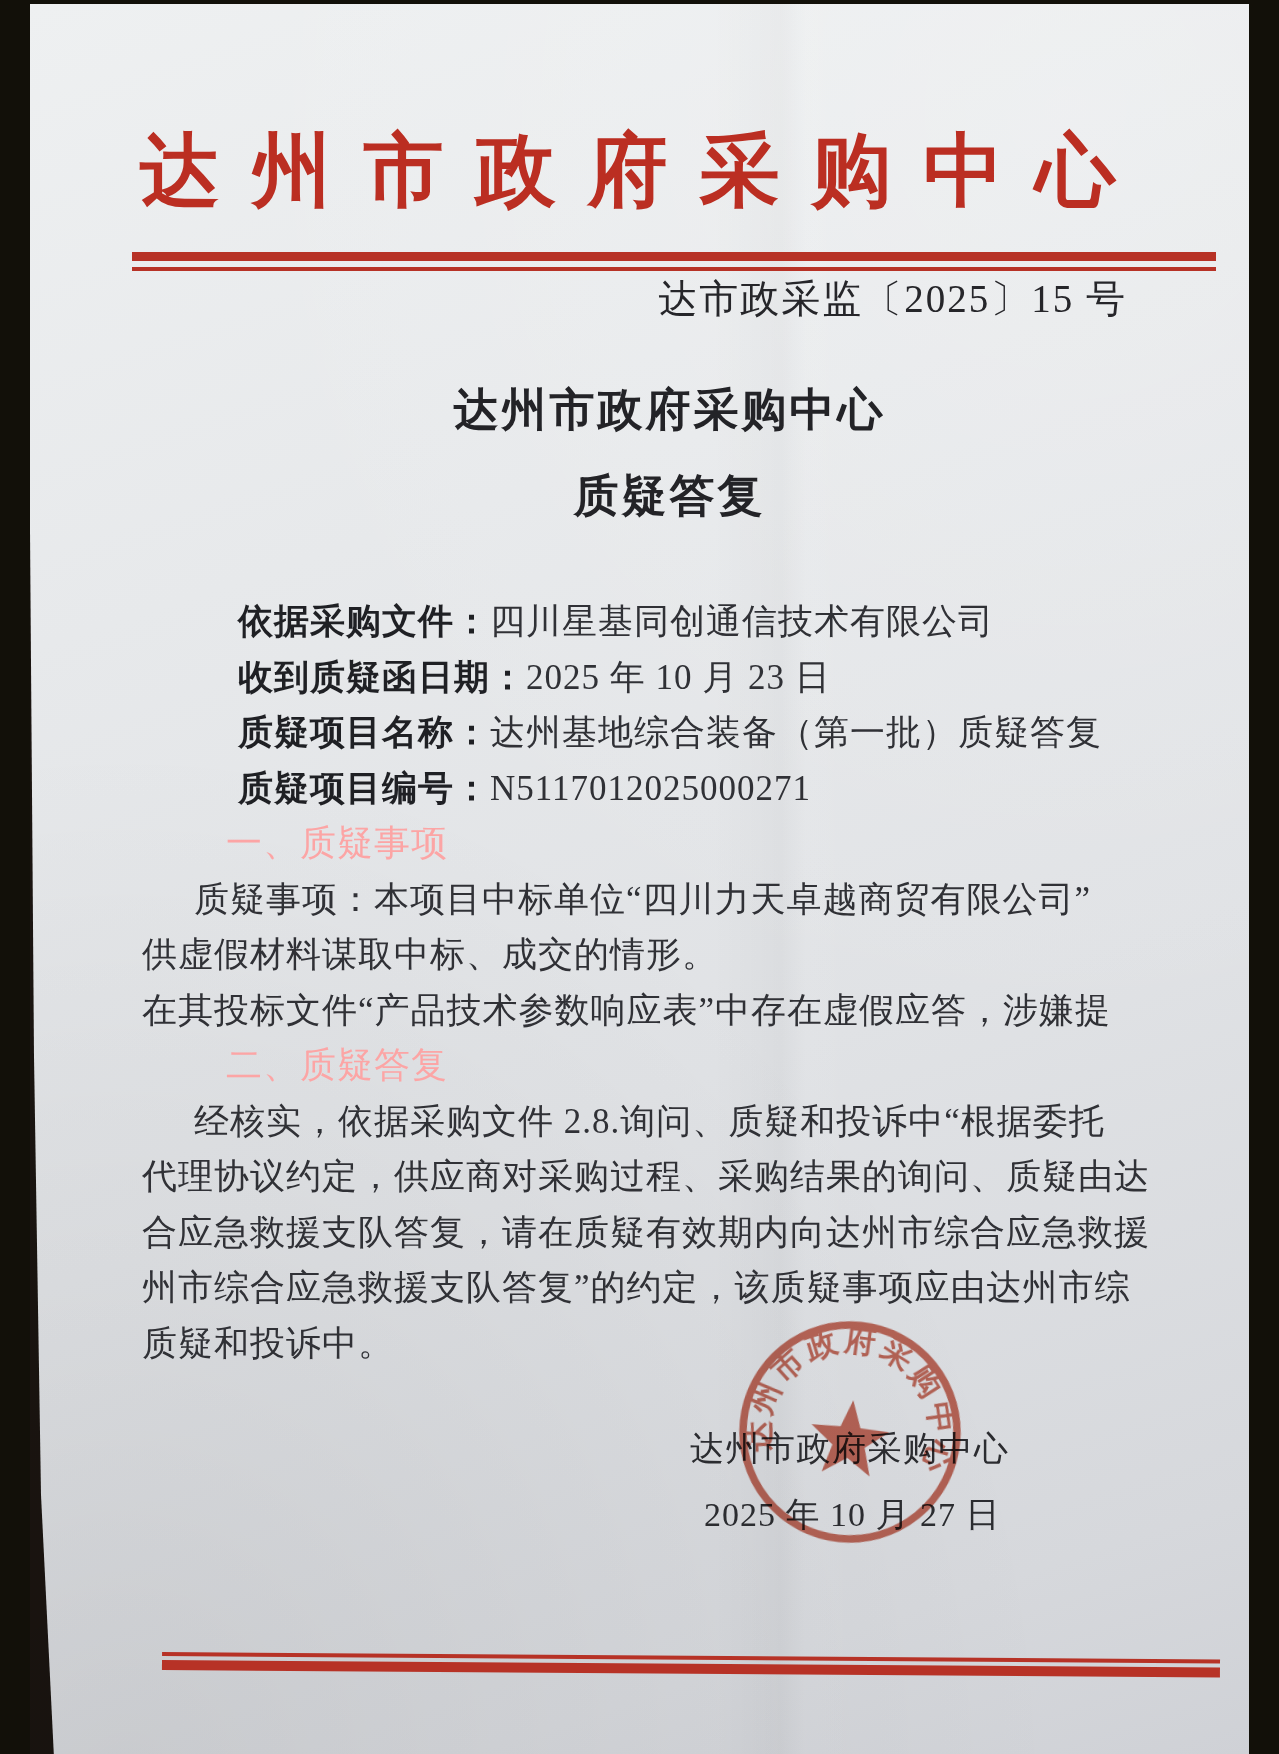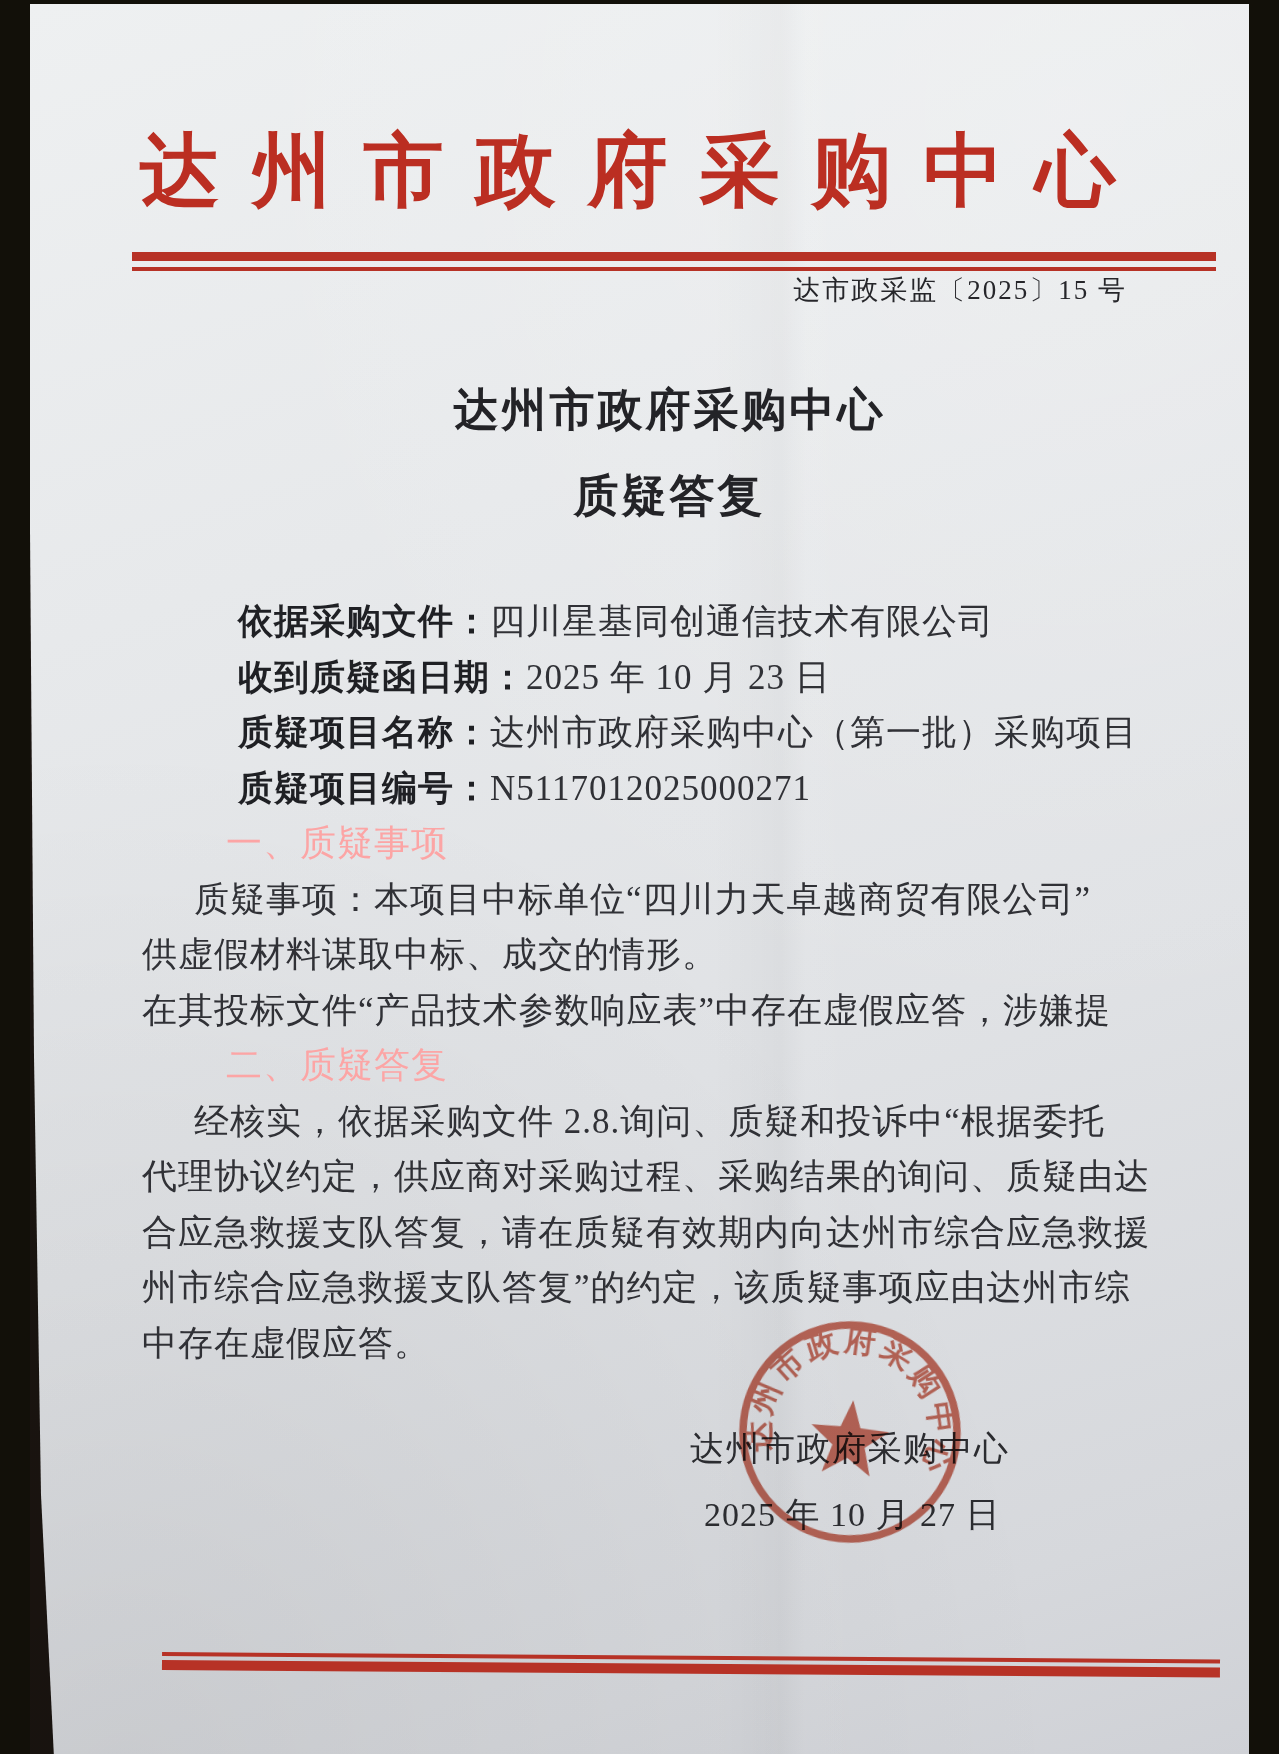--- a/index.html
+++ b/index.html
@@ -15,21 +15,21 @@
                     radial-gradient(140% 110% at 8% 102%,rgba(0,0,0,.07),rgba(0,0,0,0) 55%);}
   .crease{position:absolute;left:56%;top:0;width:150px;height:100%;pointer-events:none;
           background:linear-gradient(90deg,rgba(0,0,0,0),rgba(0,0,0,.028) 45%,rgba(255,255,255,.035) 62%,rgba(0,0,0,0));}
 
   .agency{position:absolute;top:114px;left:-26px;width:1279px;text-align:center;white-space:nowrap;
           font-size:80px;font-weight:bold;letter-spacing:.40em;color:#bb2e22;}
   .rule{position:absolute;background:#b73226;}
   .rule-top-thick{left:102px;top:248px;width:1084px;height:9px;}
   .rule-top-thin{left:102px;top:263px;width:1084px;height:4px;}
 
-  .doc-number{position:absolute;top:268px;right:122px;font-size:27px;color:#26262a;letter-spacing:2px;white-space:nowrap;}
+  .doc-number{position:absolute;top:268px;right:122px;font-size:39px;color:#26262a;letter-spacing:2px;white-space:nowrap;}
 
   .title{position:absolute;left:0;width:1279px;text-align:center;font-weight:bold;color:#232327;
          font-size:45px;letter-spacing:3px;white-space:nowrap;}
   .title1{top:376px;}
   .title2{top:462px;}
 
   .body{position:absolute;left:112px;top:590px;width:1080px;font-size:35px;line-height:55.5px;
         color:#303136;letter-spacing:1px;}
   .body .line{white-space:nowrap;}
   .field{padding-left:96px;}
@@ -67,37 +67,37 @@
   <div class="title title2">质疑答复</div>
 
   <div class="body">
     <div class="line field">
       <span class="lbl">依据采购文件：</span><span>四川星基同创通信技术有限公司</span>
     </div>
     <div class="line field">
       <span class="lbl">收到质疑函日期：</span><span>2025 年 10 月 23 日</span>
     </div>
     <div class="line field">
-      <span class="lbl">质疑项目名称：</span><span>达州市政府采购中心（第一批）采购项目</span>
+      <span class="lbl">质疑项目名称：</span><span>达州基地综合装备（第一批）质疑答复</span>
     </div>
     <div class="line field">
       <span class="lbl">质疑项目编号：</span><span>N5117012025000271</span>
     </div>
 
     <div class="line heading">一、质疑事项</div>
     <div class="line p-first">质疑事项：本项目中标单位“四川力天卓越商贸有限公司”</div>
     <div class="line">供虚假材料谋取中标、成交的情形。</div>
     <div class="line">在其投标文件“产品技术参数响应表”中存在虚假应答，涉嫌提</div>
 
     <div class="line heading">二、质疑答复</div>
     <div class="line p-first">经核实，依据采购文件 2.8.询问、质疑和投诉中“根据委托</div>
     <div class="line">代理协议约定，供应商对采购过程、采购结果的询问、质疑由达</div>
     <div class="line">合应急救援支队答复，请在质疑有效期内向达州市综合应急救援</div>
     <div class="line">州市综合应急救援支队答复”的约定，该质疑事项应由达州市综</div>
-    <div class="line">中存在虚假应答。</div>
+    <div class="line">质疑和投诉中。</div>
   </div>
 
   <div class="signature">达州市政府采购中心</div>
   <div class="sig-date">2025 年 10 月 27 日</div>
 
   <svg class="seal" viewBox="0 0 244 244" aria-hidden="true">
     <circle cx="122" cy="122" r="107" fill="none" stroke="#c4503c" stroke-width="7.5"></circle>
     <path id="sealArc" fill="none" d="M122,203 a81,81 0 0 1 -81,-81 a81,81 0 0 1 81,-81 a81,81 0 0 1 81,81 a81,81 0 0 1 -81,81"></path>
     <text font-size="31" font-weight="bold" fill="#c4503c" letter-spacing="4">
       <textPath href="#sealArc" xlink:href="#sealArc" startOffset="99">达州市政府采购中心</textPath>

